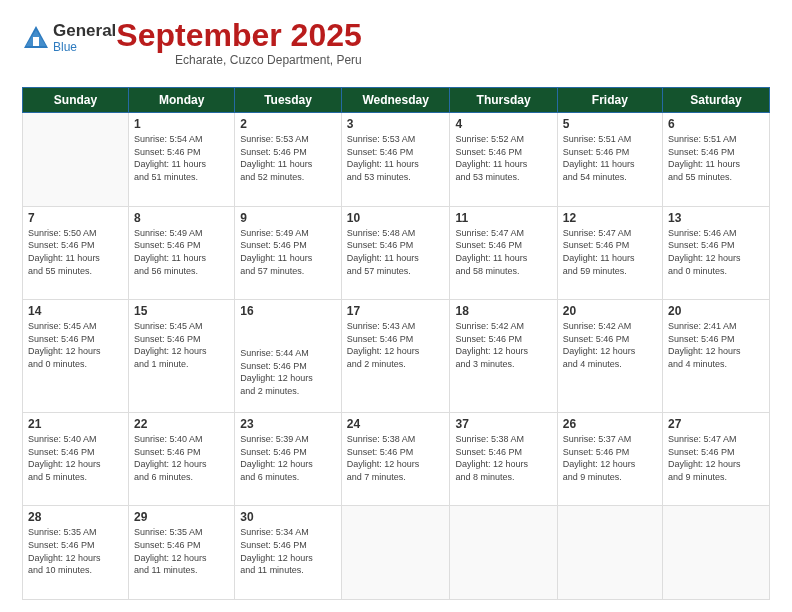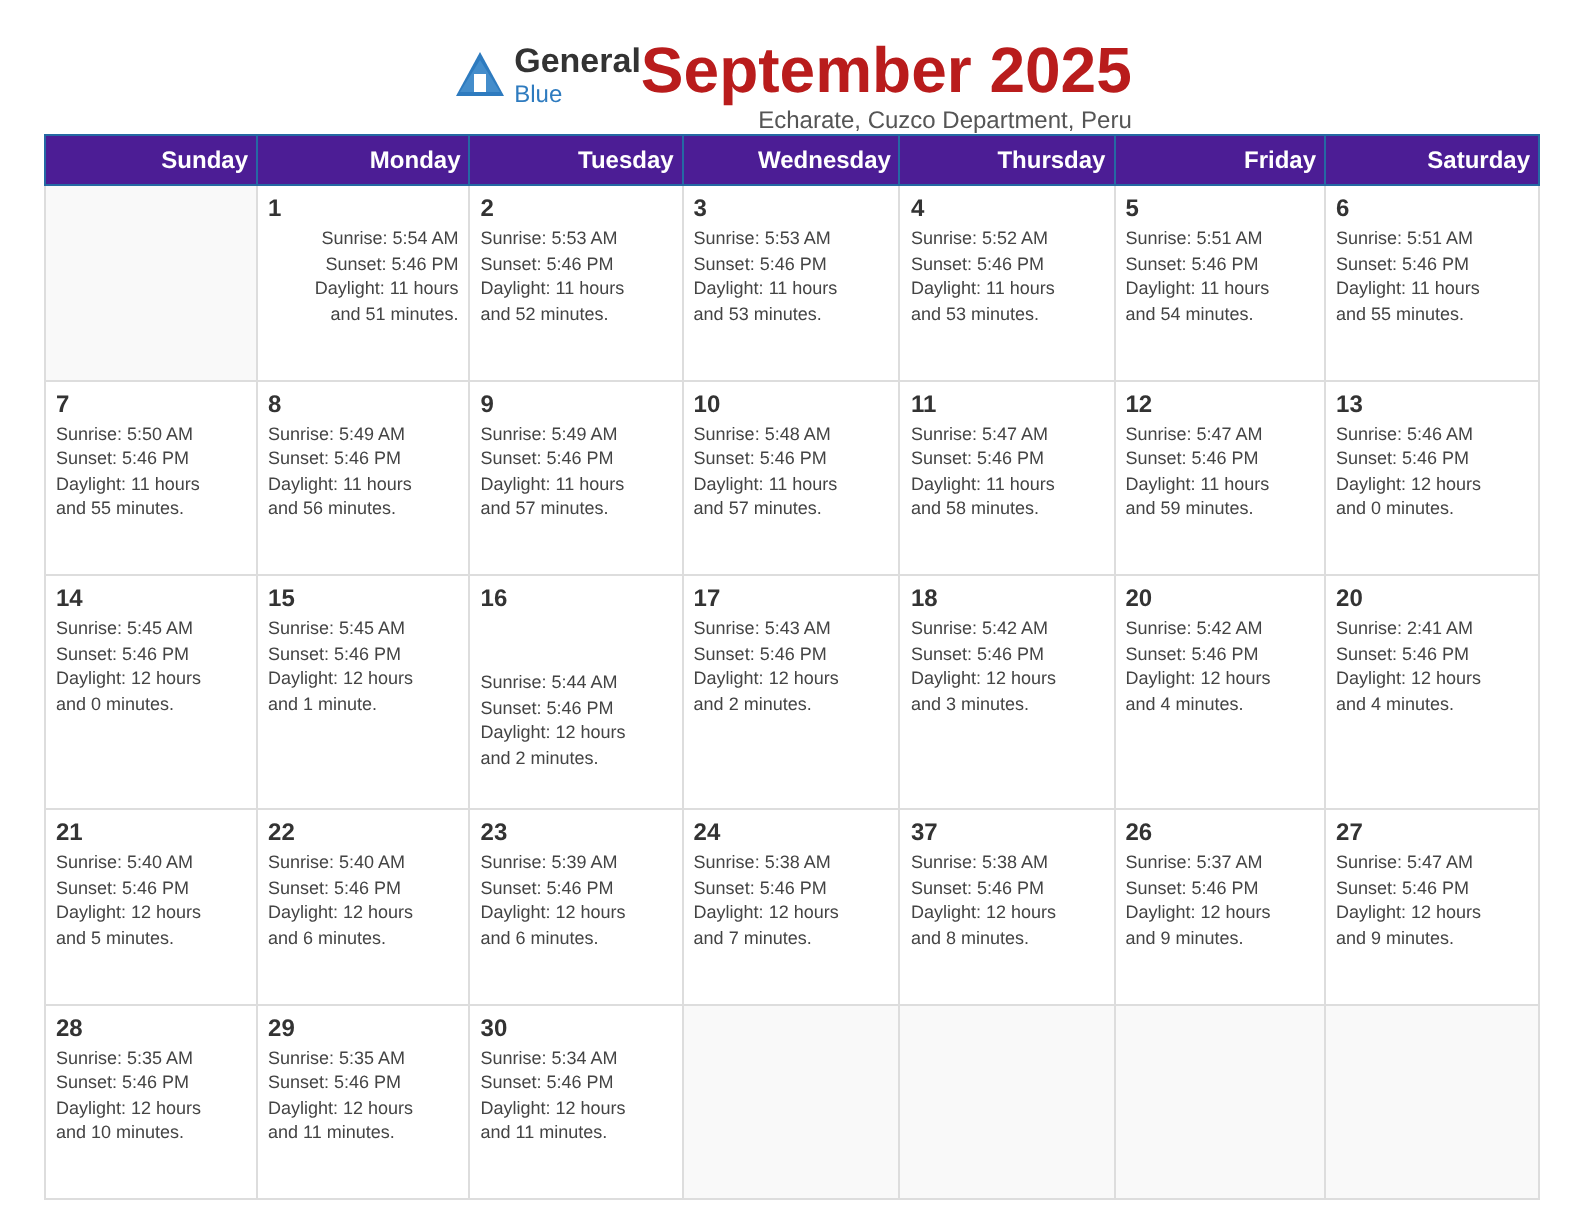--- a/index.html
+++ b/index.html
@@ -12,23 +12,23 @@
     }
     .page {
       width: 792px;
       height: 612px;
       padding: 18px 22px 12px 22px;
       display: flex;
       flex-direction: column;
     }
     .header {
       display: flex;
-      justify-content: center;
+      justify-content: flex-start;
       align-items: flex-start;
-      margin-bottom: 0;
+      margin-bottom: 20px;
     }
     .logo {
       display: flex;
       align-items: center;
       margin-top: 4px;
     }
     .logo-text {
       display: flex;
       flex-direction: column;
       line-height: 1.1;
@@ -60,26 +60,26 @@
     .subtitle {
       font-size: 12px;
       color: #555;
     }
     .calendar {
       width: 100%;
       border-collapse: collapse;
       flex: 1;
     }
     .calendar thead tr th {
-      background-color: #4c1d95;
+      background-color: #14532d;
       color: #fff;
       font-size: 12px;
       font-weight: bold;
       padding: 5px 4px;
-      text-align: right;
+      text-align: center;
       border: 1px solid #2569a3;
     }
     .calendar tbody tr td {
       vertical-align: top;
       padding: 4px 5px;
       border: 1px solid #ddd;
       font-size: 9.5px;
       color: #333;
       width: 113px;
       height: 85px;
@@ -133,21 +133,21 @@
           <th>Thursday</th>
           <th>Friday</th>
           <th>Saturday</th>
         </tr>
     </thead>
     <tbody>
     <tr>
           <td class="empty"></td>
           <td>
             <span class="day-number">1</span>
-            <div class="day-info" style="white-space: pre-line; text-align: right;">Sunrise: 5:54 AM
+            <div class="day-info" style="white-space: pre-line;">Sunrise: 5:54 AM
 Sunset: 5:46 PM
 Daylight: 11 hours
 and 51 minutes.</div>
           </td>
           <td>
             <span class="day-number">2</span>
             <div class="day-info" style="white-space: pre-line;">Sunrise: 5:53 AM
 Sunset: 5:46 PM
 Daylight: 11 hours
 and 52 minutes.</div>

